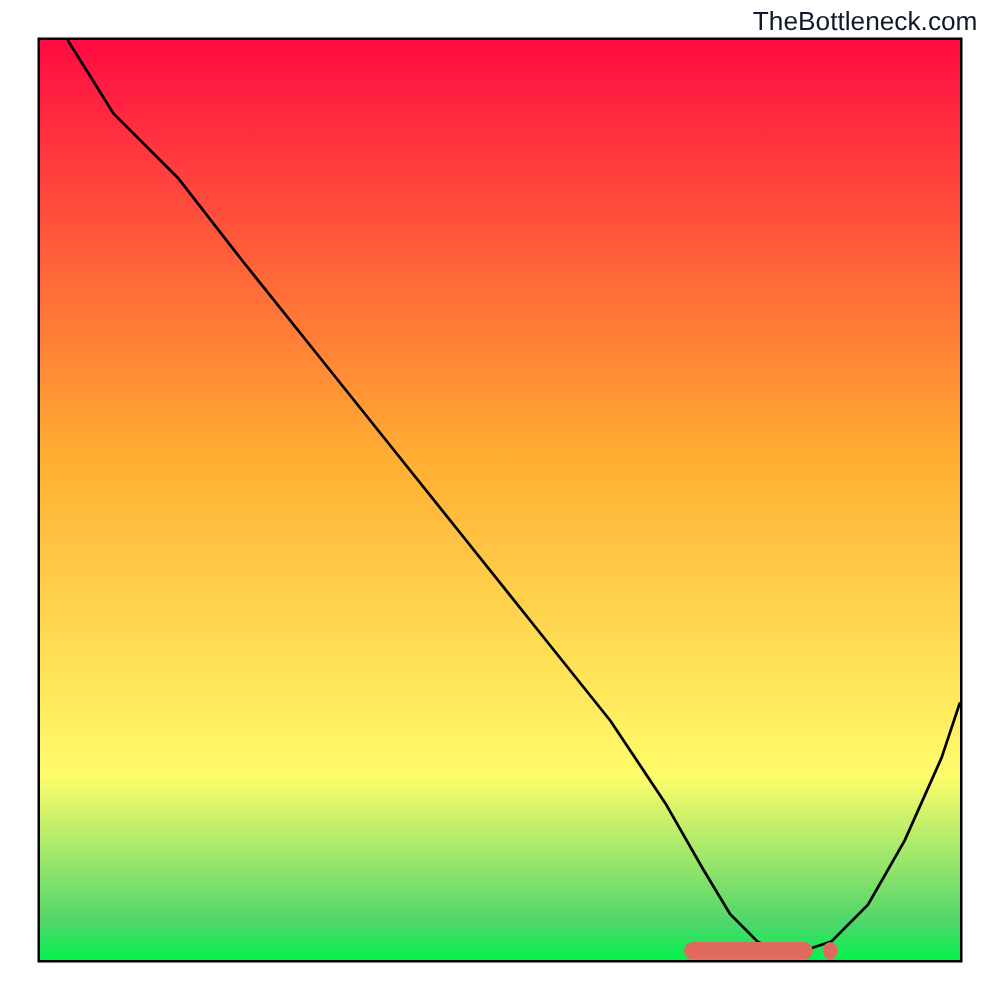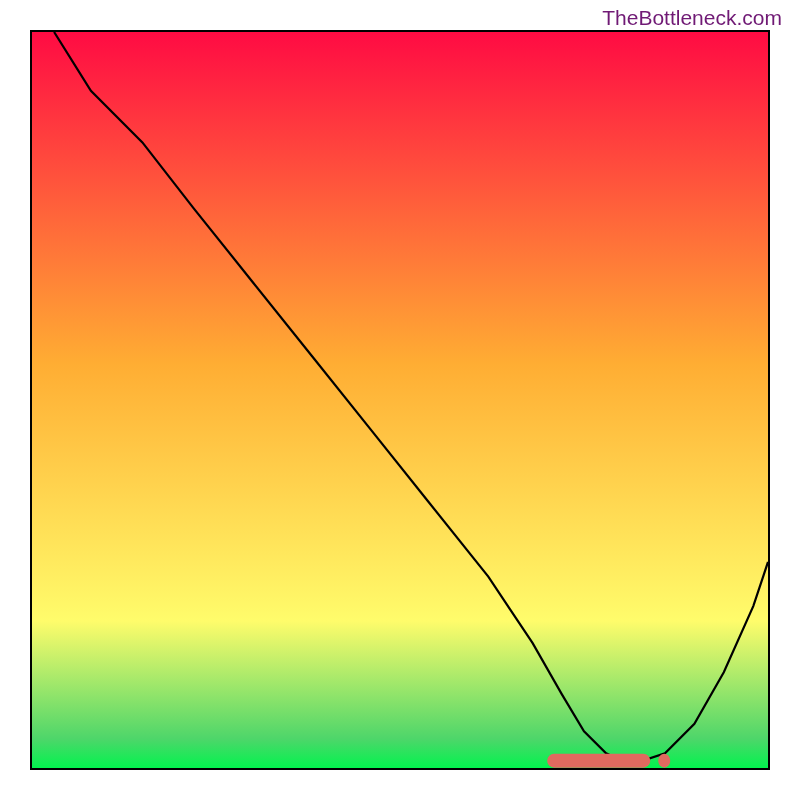--- a/index.html
+++ b/index.html
@@ -9,21 +9,21 @@
     height: 800px;
     background: #ffffff;
     font-family: Arial, Helvetica, sans-serif;
     position: relative;
   }
   .watermark {
     position: absolute;
     top: 6px;
     right: 18px;
     font-size: 21px;
-    color: #701a75;
+    color: #0f172a;
     font-weight: normal;
     z-index: 10;
     margin-left: 29px;
   }
   .plot-area {
     position: absolute;
     top: 30px;
     left: 30px;
     width: 740px;
     height: 740px;

